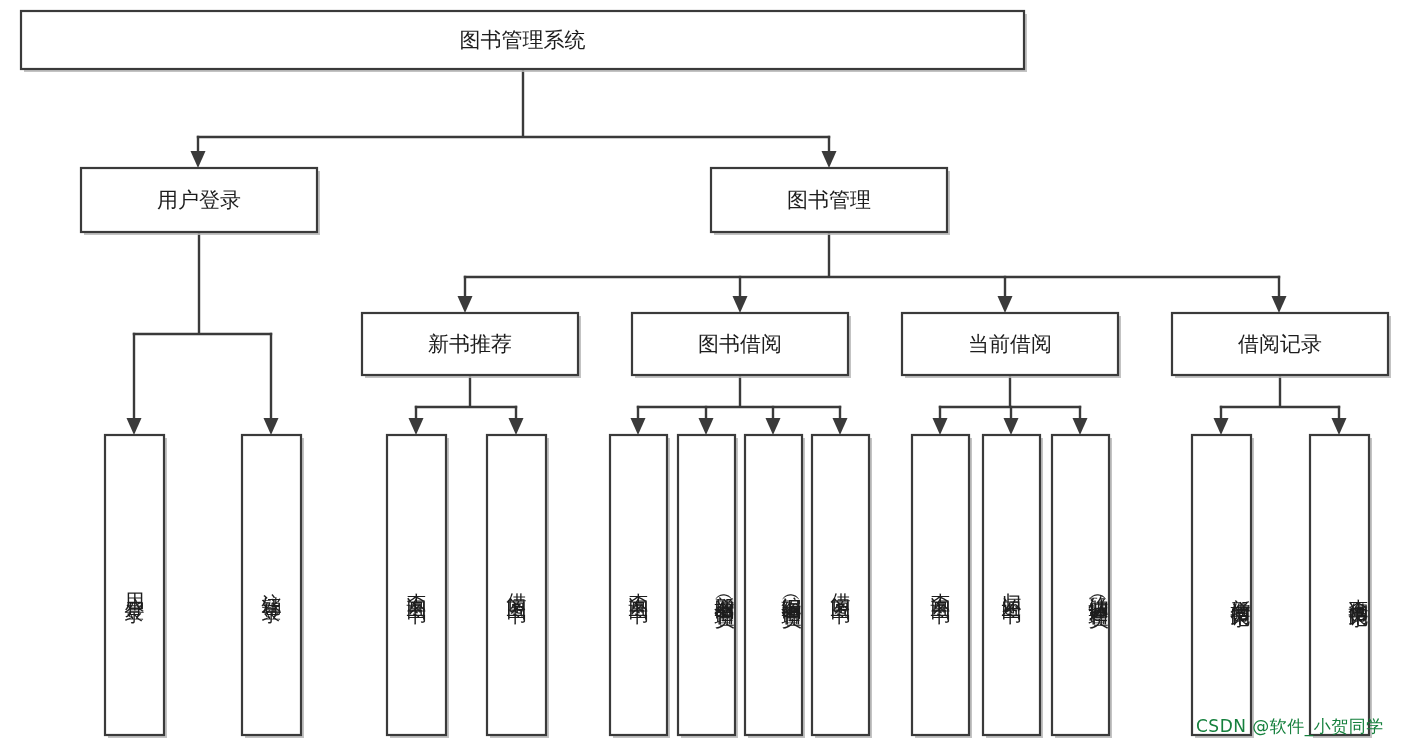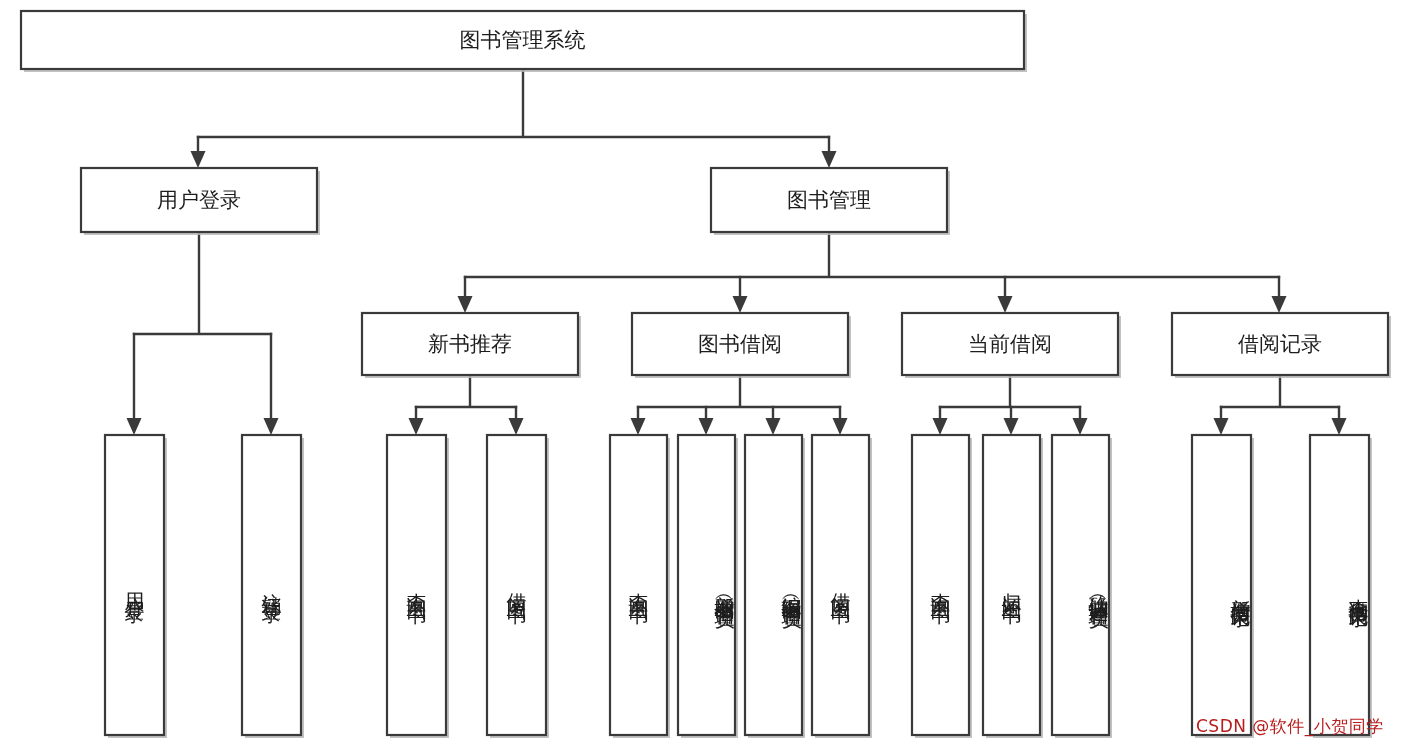--- a/index.html
+++ b/index.html
@@ -235,15 +235,15 @@
       <div class="leaf-label" style="left: 678px; top: 435px; width: 57px; height: 300px; align-items: flex-start; padding-top: 8px; box-sizing: border-box; letter-spacing: 2px;">新增图书（管理员）</div>
       <div class="leaf-label" style="left: 745px; top: 435px; width: 57px; height: 300px; align-items: flex-start; padding-top: 8px; box-sizing: border-box; letter-spacing: 2px;">编辑图书（管理员）</div>
       <div class="leaf-label" style="left: 812px; top: 435px; width: 57px; height: 300px;">借阅图书</div>
       <div class="leaf-label" style="left: 912px; top: 435px; width: 57px; height: 300px;">查询图书</div>
       <div class="leaf-label" style="left: 983px; top: 435px; width: 57px; height: 300px;">归还图书</div>
       <div class="leaf-label" style="left: 1052px; top: 435px; width: 57px; height: 300px; align-items: flex-start; padding-top: 8px; box-sizing: border-box; letter-spacing: 2px;">确认归还（管理员）</div>
       <div class="leaf-label" style="left: 1192px; top: 435px; width: 59px; height: 300px; align-items: flex-start; padding-top: 8px; box-sizing: border-box; letter-spacing: 2px;">新增借阅记录</div>
       <div class="leaf-label" style="left: 1310px; top: 435px; width: 59px; height: 300px; align-items: flex-start; padding-top: 8px; box-sizing: border-box; letter-spacing: 2px;">查询借阅记录</div>
     </div>
 
-  <div class="watermark" style="left: 1196px; top: 715px; color: #b91c1c;">CSDN @软件_小贺同学</div>
+  <div class="watermark" style="left: 1196px; top: 715px; color: #15803d;">CSDN @软件_小贺同学</div>
 
 </div>
 
 </body></html>

